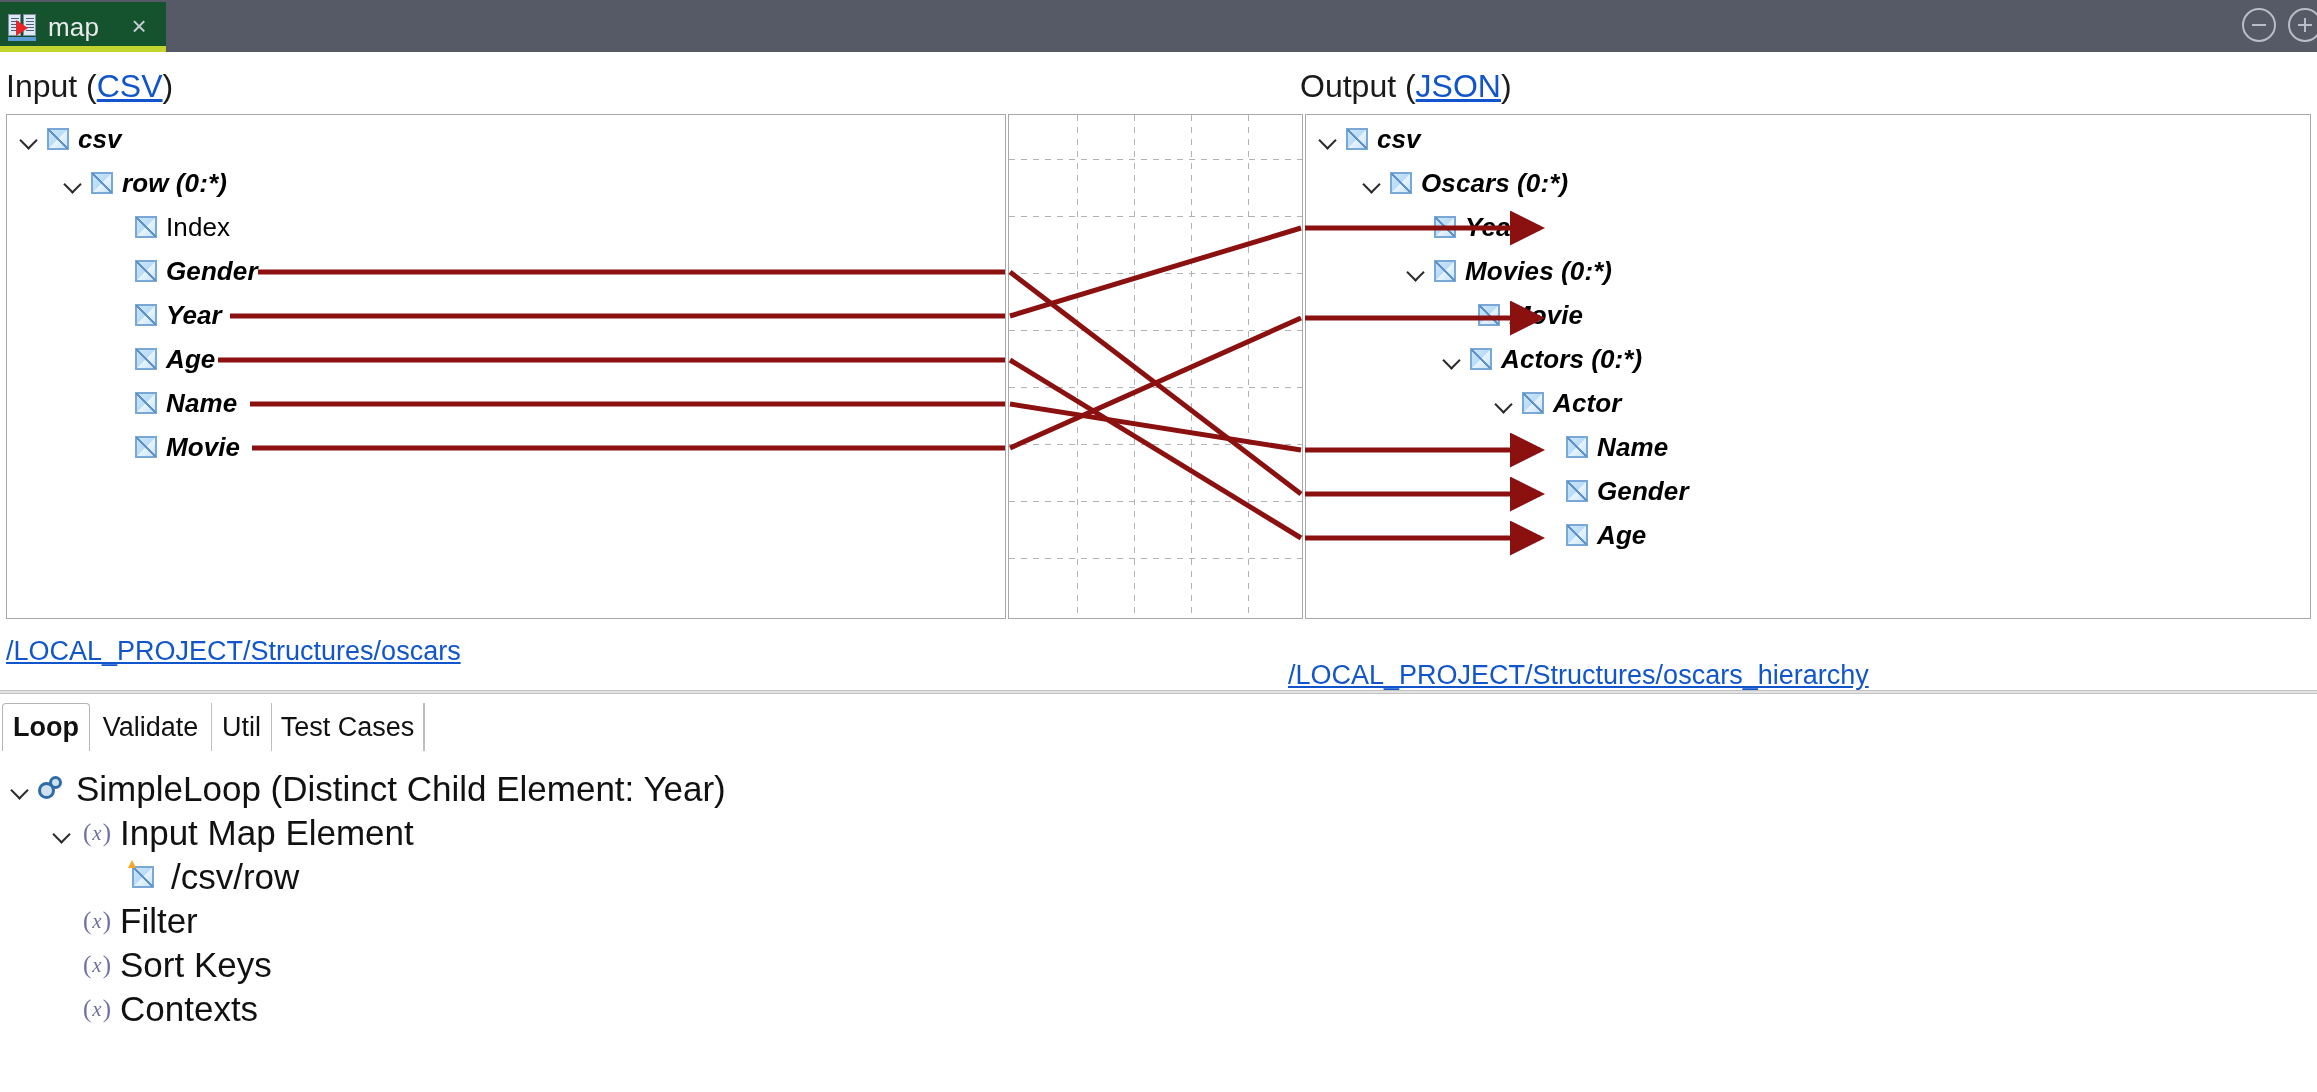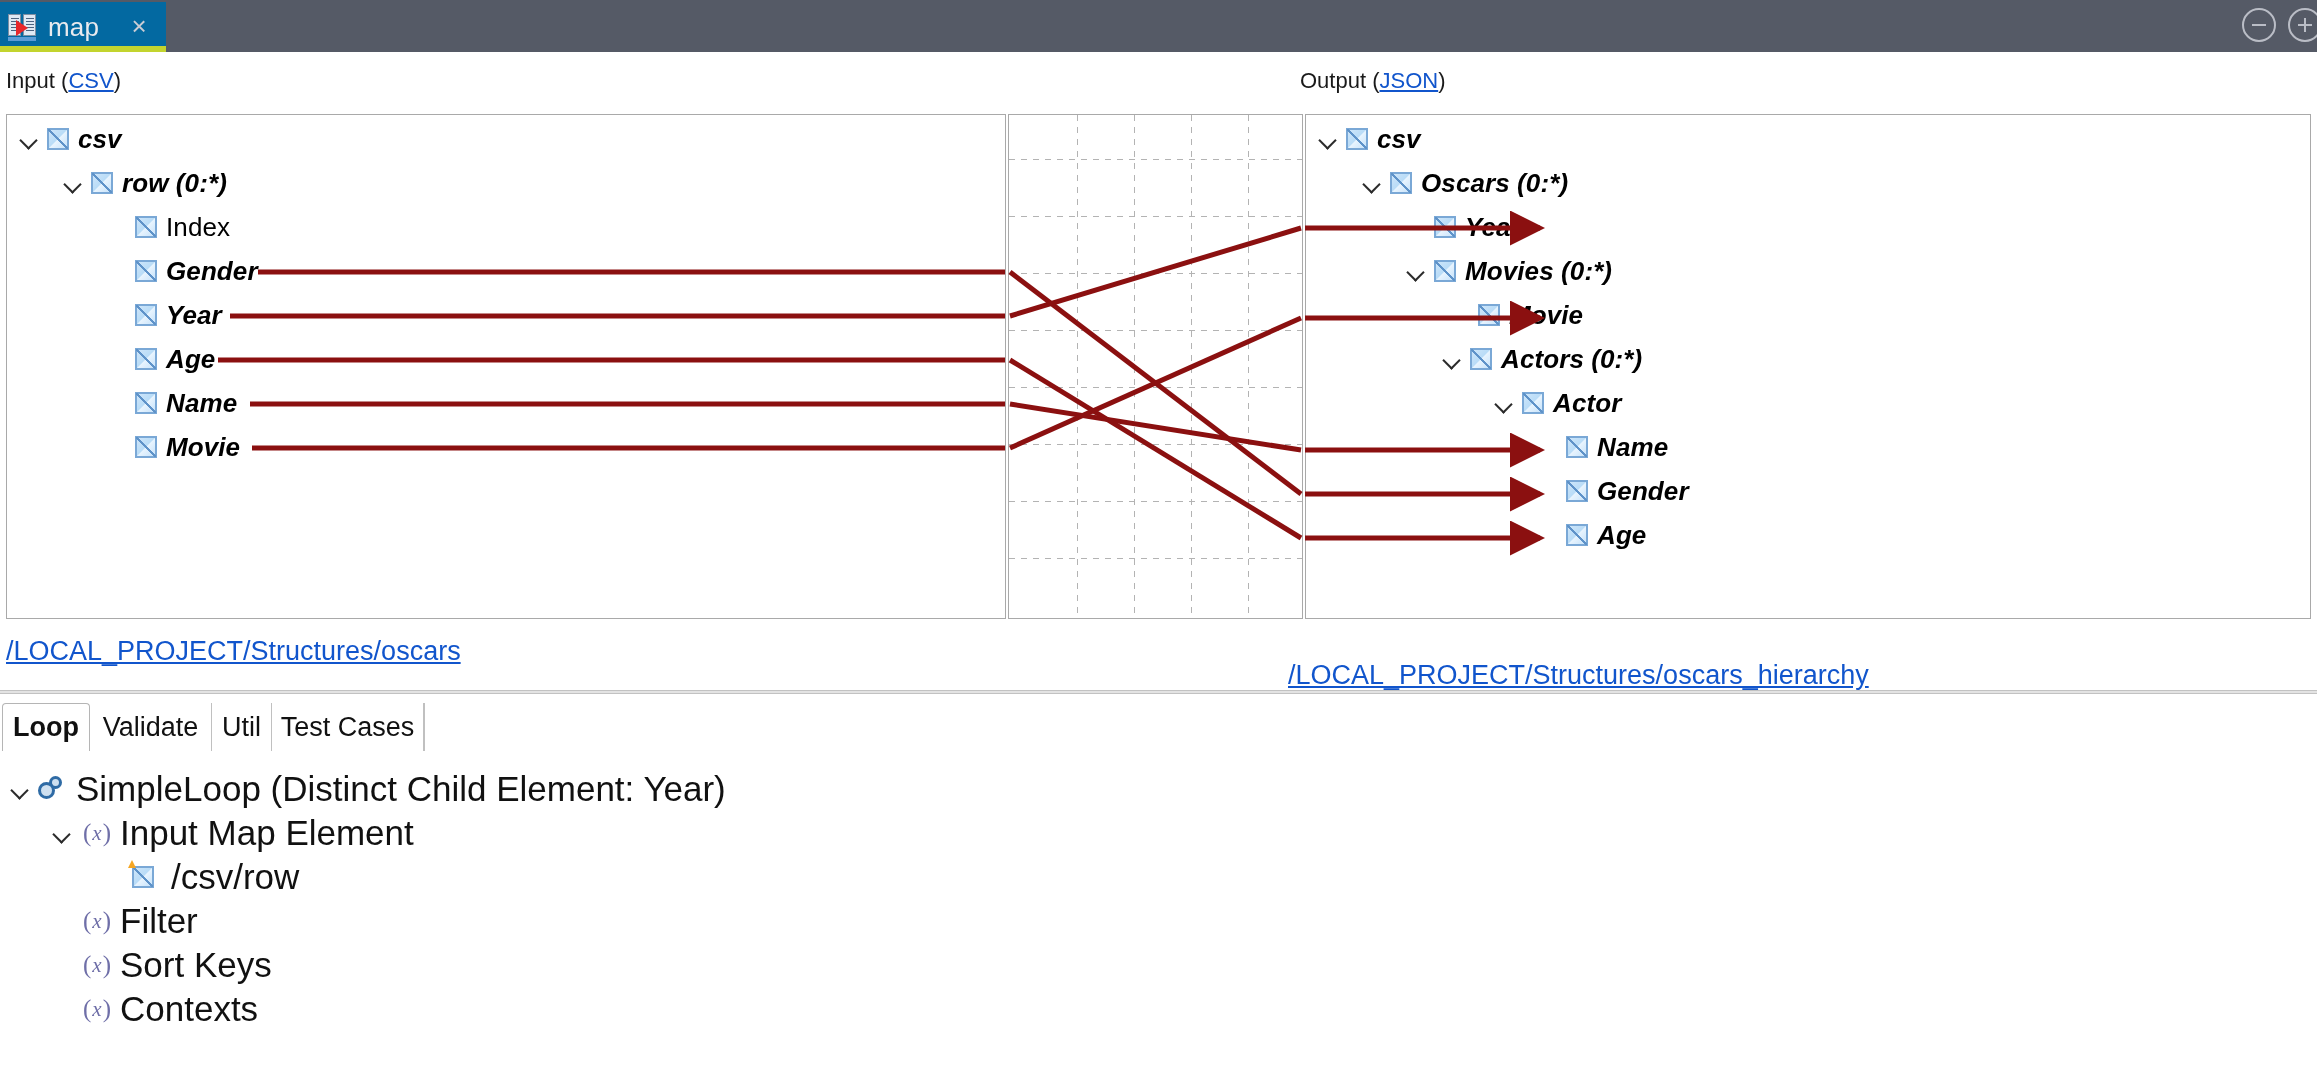--- a/index.html
+++ b/index.html
@@ -12,21 +12,21 @@
   }
 
   
   #titlebar{
     position:absolute;left:0;top:0;width:2317px;height:52px;
     background:#555a66;
   }
   #tab-map{
     position:absolute;left:0;top:2px;height:50px;width:166px;
     display:flex;align-items:center;
-    background:#0369a1;
+    background:#14532d;
   }
   #tab-map .tabicon{
     width:30px;height:30px;margin-left:8px;margin-right:10px;position:relative;flex:none;
   }
   #tab-map .tabicon .sh1{position:absolute;left:0;top:2px;width:13px;height:22px;background:#dfe9f4;border:1px solid #7e8fa3;box-sizing:border-box;}
   #tab-map .tabicon .sh1 i{position:absolute;left:2px;top:3px;width:8px;height:1px;background:#4c6380;box-shadow:0 3px 0 #4c6380,0 6px 0 #4c6380,0 9px 0 #4c6380,0 12px 0 #4c6380;}
   #tab-map .tabicon .sh2{position:absolute;left:15px;top:2px;width:13px;height:22px;background:#dfe9f4;border:1px solid #7e8fa3;box-sizing:border-box;}
   #tab-map .tabicon .sh2 i{position:absolute;left:2px;top:3px;width:8px;height:1px;background:#4c6380;box-shadow:0 3px 0 #4c6380,0 6px 0 #4c6380,0 9px 0 #4c6380,0 12px 0 #4c6380;}
   #tab-map .tabicon .bar{position:absolute;left:0;bottom:1px;width:28px;height:4px;background:#5b9bd5;}
   #tab-map .tabicon .arrow{position:absolute;left:8px;top:8px;width:0;height:0;border-left:12px solid #e8262a;border-top:8px solid transparent;border-bottom:8px solid transparent;}
@@ -49,21 +49,21 @@
     content:"";position:absolute;left:8px;top:14px;width:14px;height:2px;background:#babdc6;
   }
   .wbtn.plus::after{
     content:"";position:absolute;left:14px;top:8px;width:2px;height:14px;background:#babdc6;
   }
   #btn-min{left:2242px;}
   #btn-max{left:2288px;}
 
   
   .panel-header{
-    position:absolute;font-size:22px;color:#1a1a1a;white-space:nowrap;
+    position:absolute;font-size:32px;color:#1a1a1a;white-space:nowrap;
   }
   .panel-header a{color:#1155cc;text-decoration:underline;}
   #hdr-input{left:6px;top:68px;}
   #hdr-output{left:1300px;top:68px;}
 
   
   .treepanel{
     position:absolute;background:#ffffff;border:1px solid #a9a9a9;box-sizing:border-box;
     overflow:hidden;
   }

